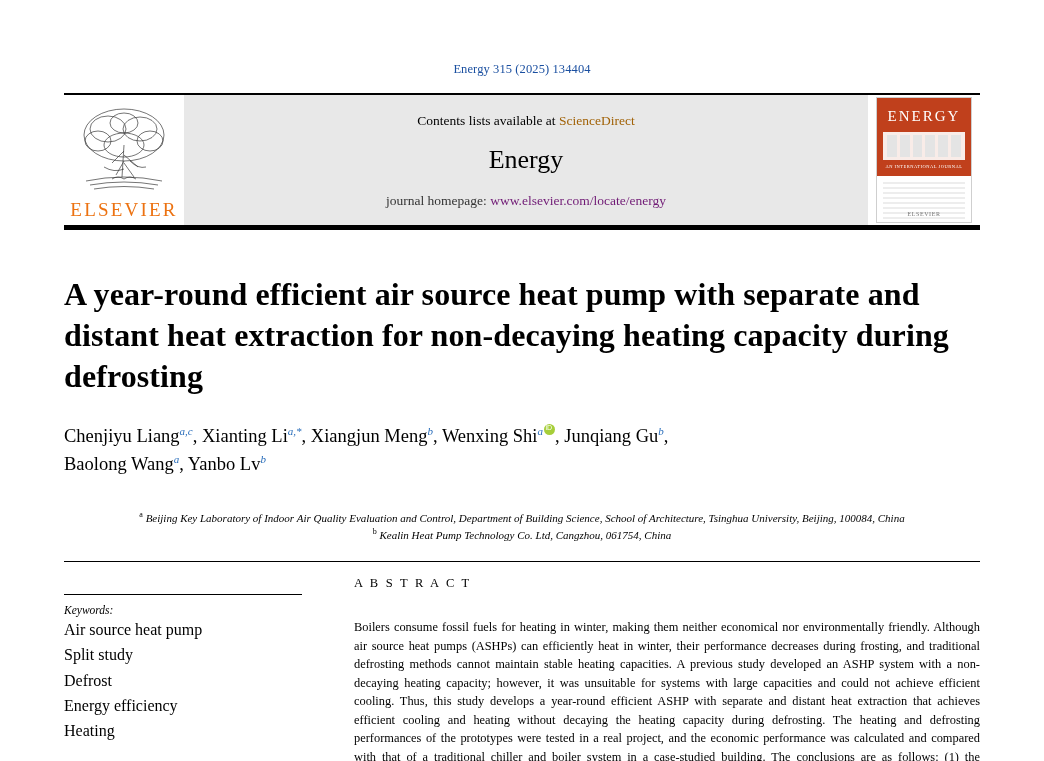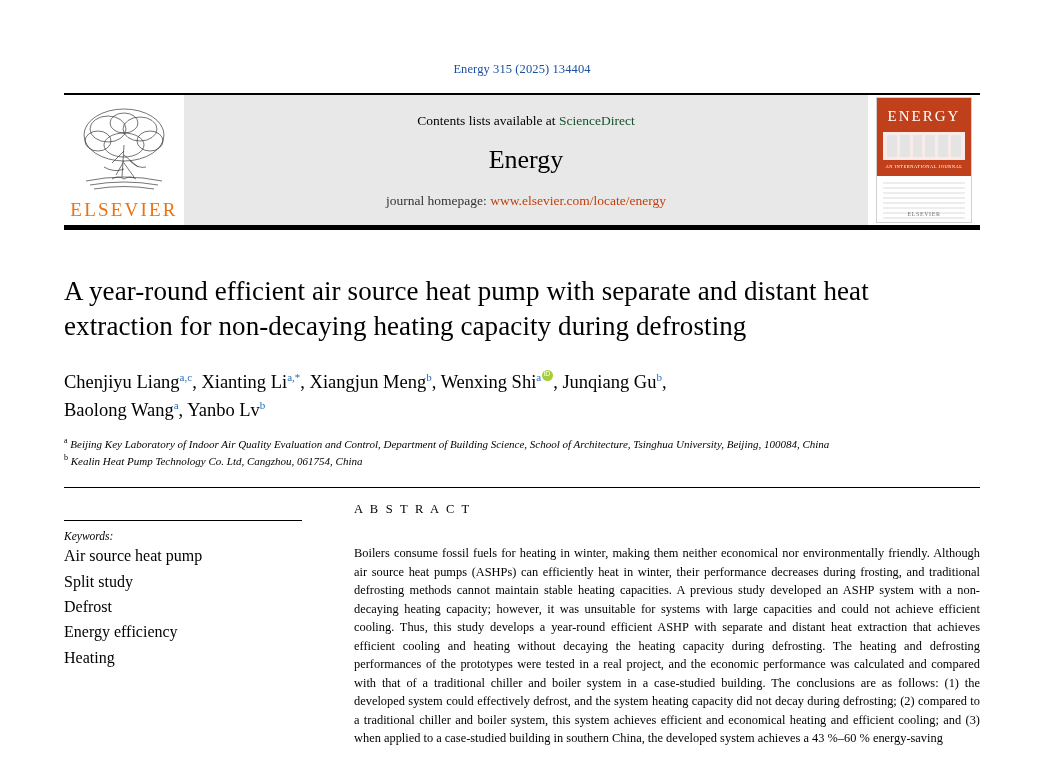--- a/index.html
+++ b/index.html
@@ -64,31 +64,31 @@
     align-items: center;
     justify-content: center;
     padding: 6px 0 8px 0;
     box-sizing: border-box;
   }
   .contents-line {
     font-size: 13.5px;
     color: #000;
     margin-top: 4px;
   }
-  .contents-line a { color: #14532d; text-decoration: none; }
+  .contents-line a { color: #a16207; text-decoration: none; }
   .journal-title {
     font-size: 26px;
     margin: 16px 0 18px 0;
     font-family: "Liberation Serif", serif;
   }
   .homepage-line {
     font-size: 13.5px;
     color: #333;
   }
-  .homepage-line a { color: #c2410c; text-decoration: none; }
+  .homepage-line a { color: #701a75; text-decoration: none; }
   .masthead-cover {
     flex: 0 0 112px;
     width: 112px;
     display: flex;
     align-items: flex-start;
     justify-content: center;
     padding-top: 2px;
     box-sizing: border-box;
   }
   .cover {
@@ -167,39 +167,40 @@
     margin: 0 64px;
     height: 5px;
     background: #000;
   }
 
   
   .title-block {
     margin: 44px 64px 0 64px;
   }
   .paper-title {
-    font-size: 27px;
+    font-size: 32px;
     line-height: 1.28;
     font-family: "Liberation Serif", serif;
-    font-weight: normal;
+    font-weight: bold;
     margin: 0;
     letter-spacing: 0.1px;
   }
 
   
   .authors {
     margin: 26px 64px 0 64px;
     font-size: 18.5px;
     line-height: 1.5;
     font-family: "Liberation Serif", serif;
   }
   .sup {
     font-size: 11px;
     vertical-align: super;
     color: #2a6ebb;
+    font-style: italic;
   }
   .sup.star { color: #2a6ebb; }
   .orcid {
     display: inline-block;
     width: 11px;
     height: 11px;
     border-radius: 50%;
     background: #a6ce39;
     position: relative;
     vertical-align: super;
@@ -210,25 +211,26 @@
     position: absolute;
     top: -1px;
     left: 1.5px;
     font-size: 7px;
     color: #ffffff;
     font-family: "Liberation Sans", sans-serif;
   }
 
   
   .affiliations {
-    margin: 10px 64px 0 64px;
+    margin: 30px 64px 0 64px;
     font-size: 11px;
     font-style: italic;
     line-height: 1.42;
     font-family: "Liberation Serif", serif;
+    text-align: center;
   }
   .affiliations .lbl {
     font-style: normal;
     font-size: 8px;
     vertical-align: super;
   }
 
   
   .lower-rule {
     margin: 18px 64px 0 64px;

